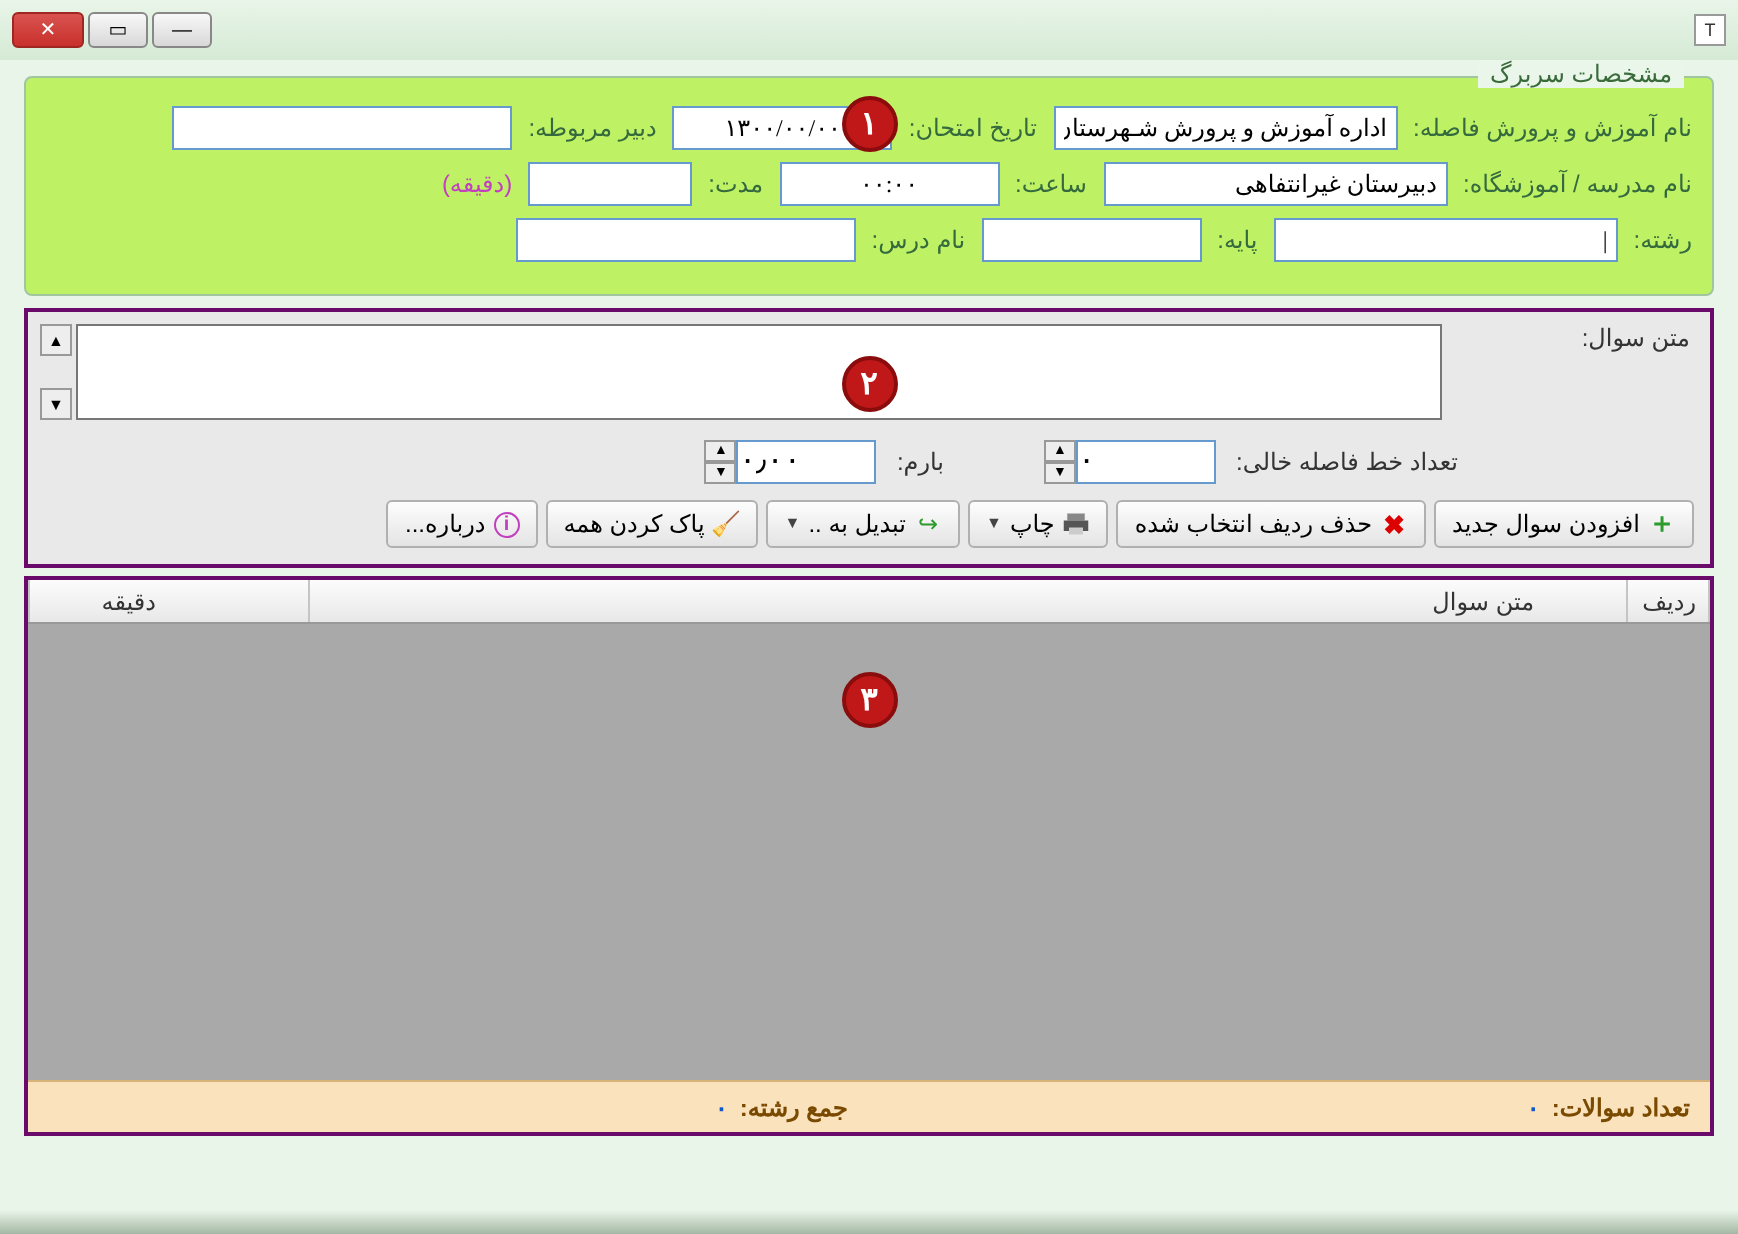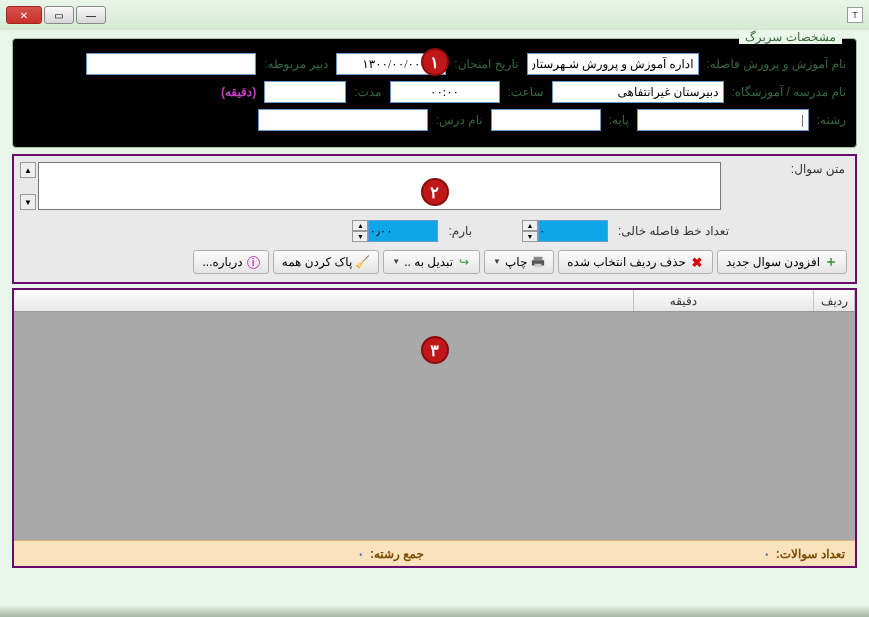--- a/index.html
+++ b/index.html
@@ -44,34 +44,34 @@
 .content {
   padding: 8px 12px 6px 12px;
 }
 
 .fieldset {
   border: 1px solid #a0c6a0;
   border-radius: 4px;
   padding: 14px 10px 10px 10px;
   margin-bottom: 6px;
   position: relative;
-  background: #000000;
+  background: #bef264;
 }
 .legend {
   position: absolute;
   top: -9px;
   right: 14px;
   background: #eaf6ea;
   padding: 0 6px;
   color: #3a6b3a;
   font-size: 12px;
 }
 .row { display: flex; align-items: center; gap: 8px; margin-bottom: 6px; direction: rtl; }
 .lbl { color: #35693e; font-size: 12px; white-space: nowrap; }
-.lbl.pink { color: #c23fbf; font-weight: bold; }
+.lbl.pink { color: #c23fbf; }
 .txt {
   height: 22px;
   border: 1px solid #6699cc;
   background: #fff;
   padding: 0 4px;
   font-family: Tahoma;
   font-size: 12px;
   text-align: center;
   direction: rtl;
 }
@@ -92,21 +92,21 @@
   background: #fff;
   resize: none;
   font-family: Tahoma;
   direction: rtl;
 }
 .scrollbtns { width: 16px; display: flex; flex-direction: column; justify-content: space-between; }
 .sbtn { height: 16px; border: 1px solid #999; background: #eee; font-size: 8px; display: flex; align-items: center; justify-content: center; cursor: pointer; }
 
 .spinrow { display: flex; align-items: center; gap: 10px; direction: rtl; margin-top: 10px; justify-content: flex-start; padding-right: 120px; }
 .spinctrl { display: flex; align-items: center; }
-.spinval { width: 70px; height: 22px; border: 1px solid #6699cc; background: #0ea5e9; text-align: left; font-size: 12px; direction: ltr; line-height: 20px; }
+.spinval { width: 70px; height: 22px; border: 1px solid #6699cc; background: #ffffff; text-align: left; font-size: 16px; direction: ltr; line-height: 20px; }
 .spinbtns { display: flex; flex-direction: column; }
 .spnb { width: 16px; height: 11px; border: 1px solid #999; background: #eee; font-size: 7px; display: flex; align-items: center; justify-content: center; cursor: pointer; }
 
 .toolbar {
   display: flex;
   gap: 4px;
   direction: rtl;
   margin-top: 6px;
   padding: 2px;
   flex-wrap: nowrap;
@@ -311,20 +311,21 @@
           <span class="ico info">i</span>
           <span>درباره...</span>
         </div>
       </div>
     </div>
 
     <div class="section3">
       <div class="grid">
         <div class="gridhdr">
           <div class="ghc c1">ردیف</div>
+          <div class="ghc c2">متن سوال</div>
           <div class="ghc c3">بارم</div>
           <div class="ghc c4">دقیقه</div>
         </div>
         <div class="gridbody"></div>
       </div>
       <div class="summary">
         <span class="sumlbl">تعداد سوالات:</span>
         <span class="sumval">۰</span>
         <span class="sumspacer"></span>
         <span class="sumlbl">جمع رشته:</span>

